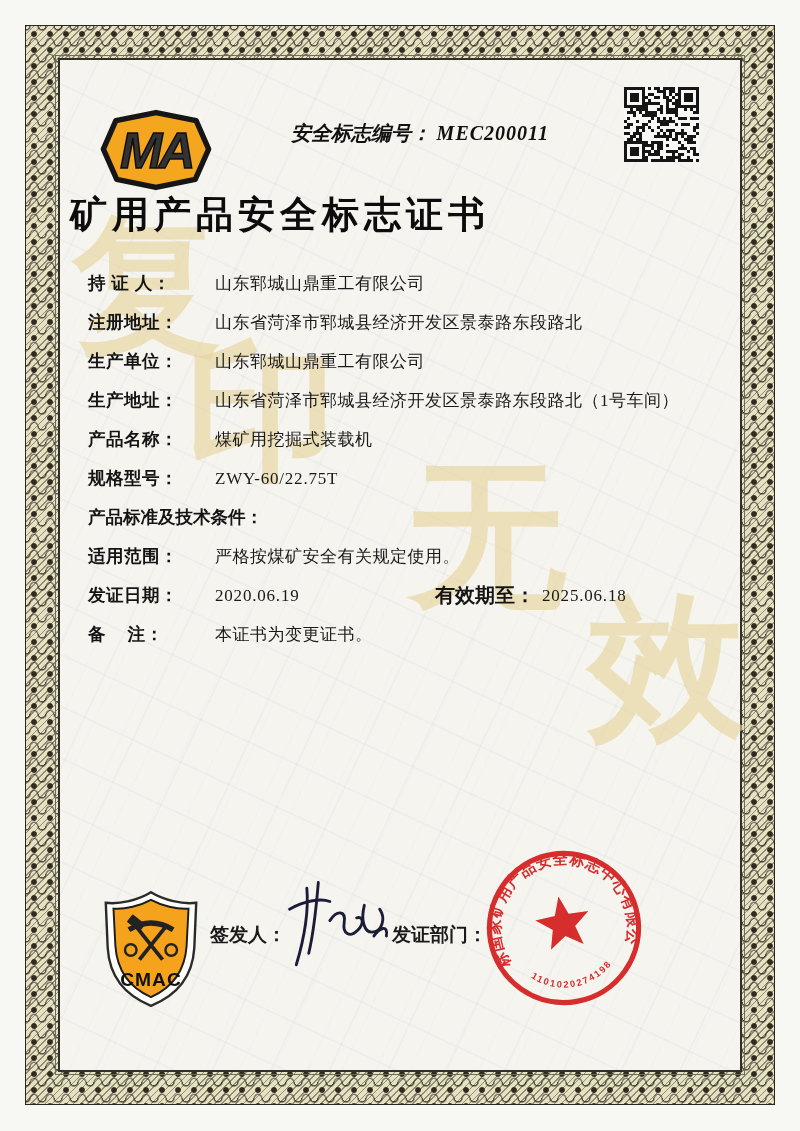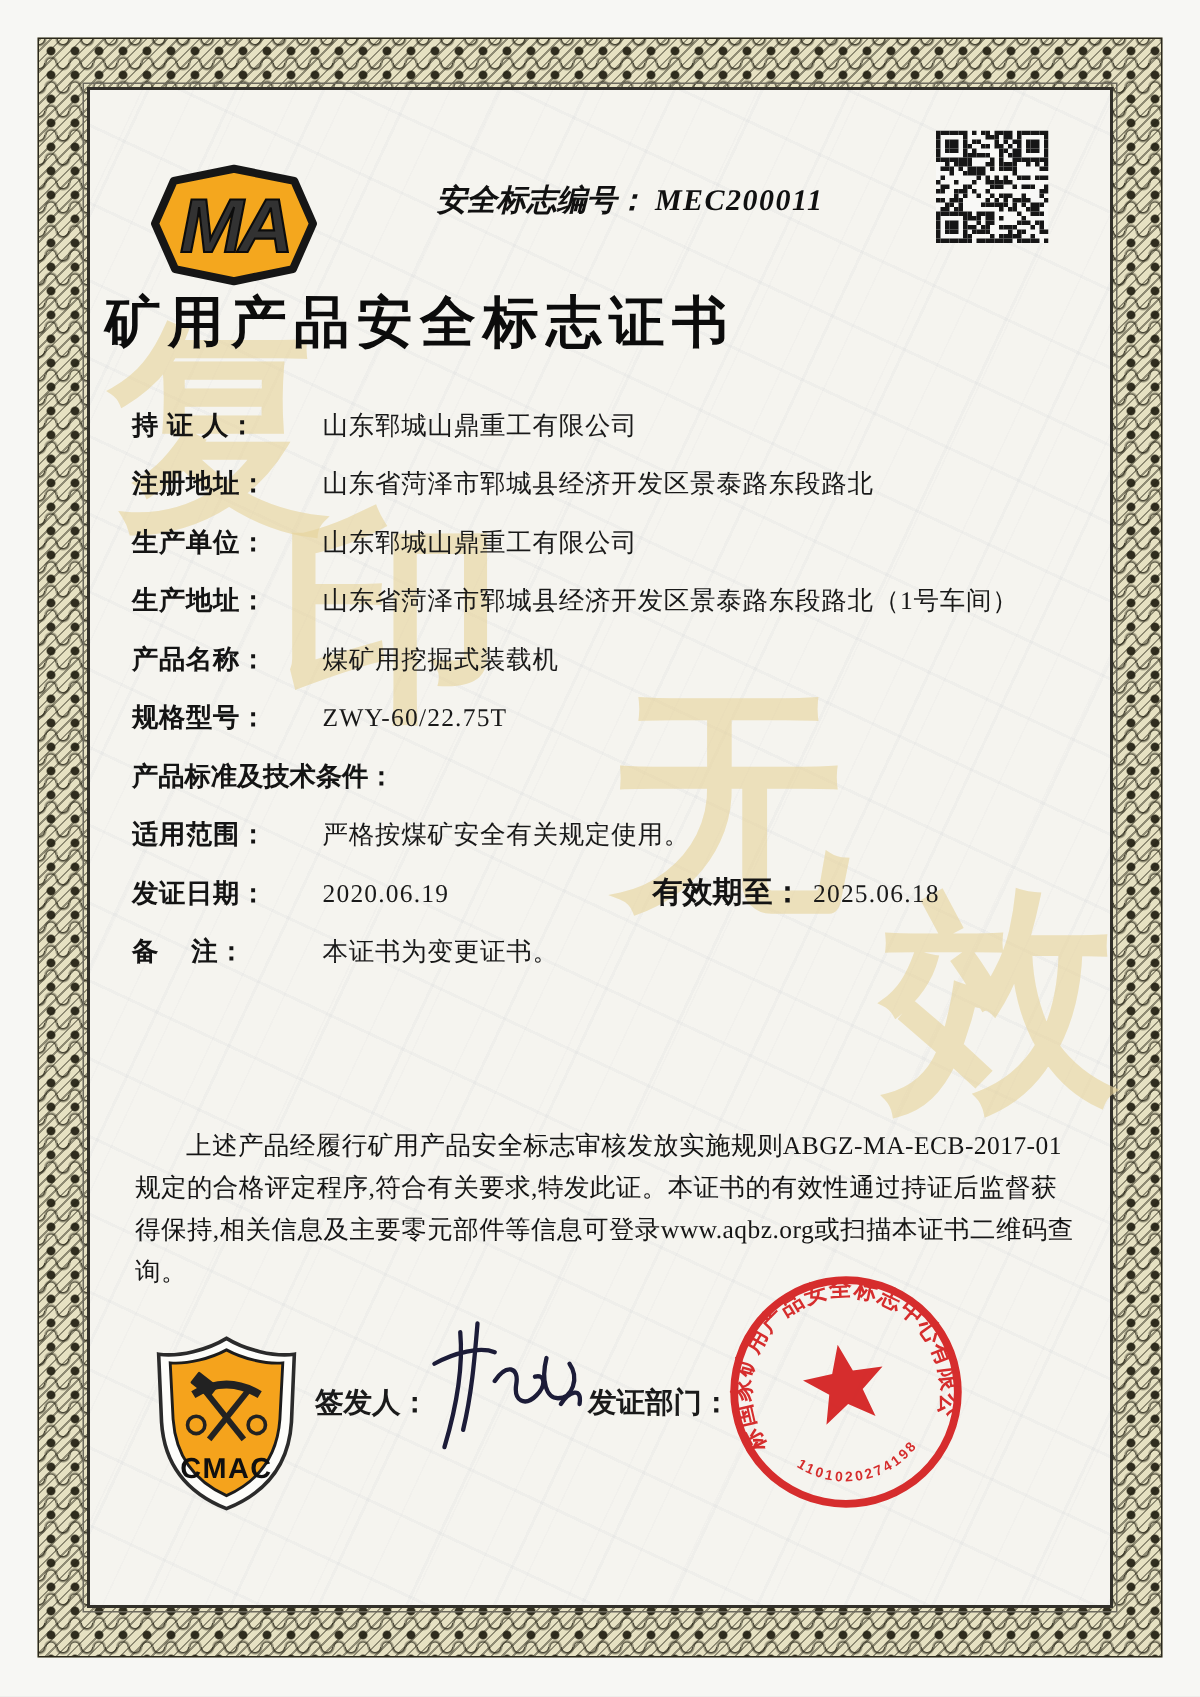--- a/index.html
+++ b/index.html
@@ -501,21 +501,20 @@
         <span class="f-value num">2020.06.19</span>
         <span class="f-label2">有效期至：</span>
         <span class="f-value num">2025.06.18</span>
       </div>
       <div class="frow">
         <span class="f-label">备    注：</span>
         <span class="f-value">本证书为变更证书。</span>
       </div>
     </div>
 
-    <p class="statement">上述产品经履行矿用产品安全标志审核发放实施规则ABGZ-MA-ECB-2017-01规定的合格评定程序,符合有关要求,特发此证。本证书的有效性通过持证后监督获得保持,相关信息及主要零元部件等信息可登录www.aqbz.org或扫描本证书二维码查询。</p>
 
     <div class="cmac">
       <svg viewBox="0 0 106 126" width="102" height="122">
         <path d="M53,4 C66,12 86,17 100,15 L98,62 C96,94 78,112 53,122 C28,112 10,94 8,62 L6,15 C20,17 40,12 53,4 Z" fill="#fdfdfa" stroke="#2b2b2b" stroke-width="2.5"></path>
         <path d="M53,12 C64,18 80,22 92,21 L90,60 C88,88 73,104 53,113 C33,104 18,88 16,60 L14,21 C26,22 42,18 53,12 Z" fill="#f5a31c" stroke="#1c1c1c" stroke-width="2"></path>
         <g stroke="#222222" fill="none">
           <path d="M30,43 Q53,29 76,43" stroke-width="5.5"></path>
           <line x1="69" y1="39" x2="41" y2="74" stroke-width="4"></line>
           <line x1="37" y1="39" x2="65" y2="74" stroke-width="4"></line>
           <rect x="29" y="31" width="17" height="10" rx="1" fill="#222222" stroke="none" transform="rotate(38 37.5 36)"></rect>

